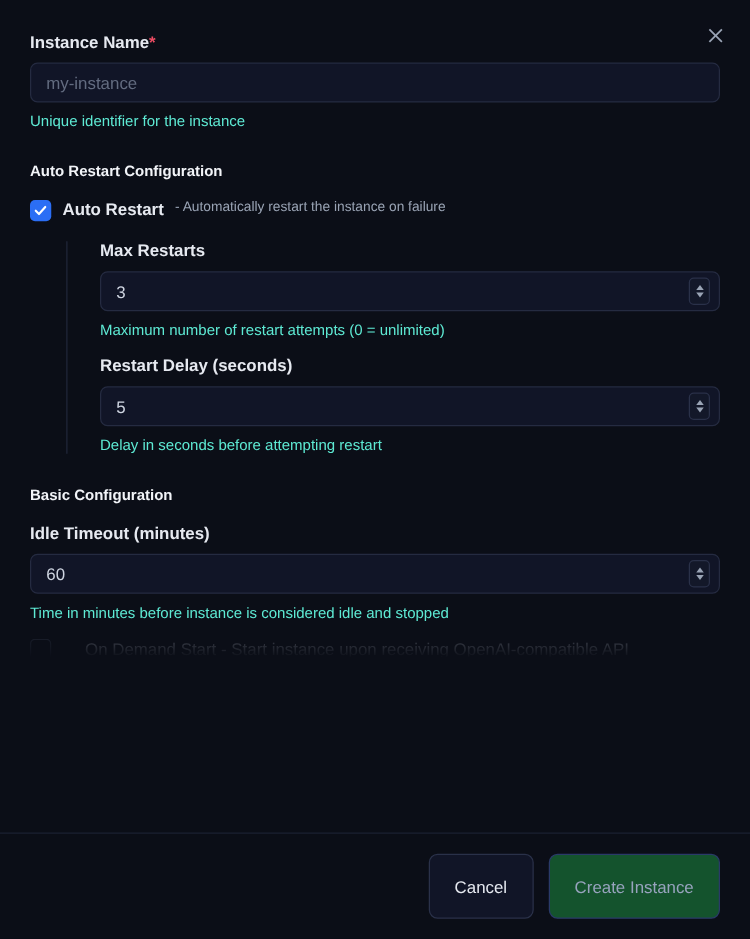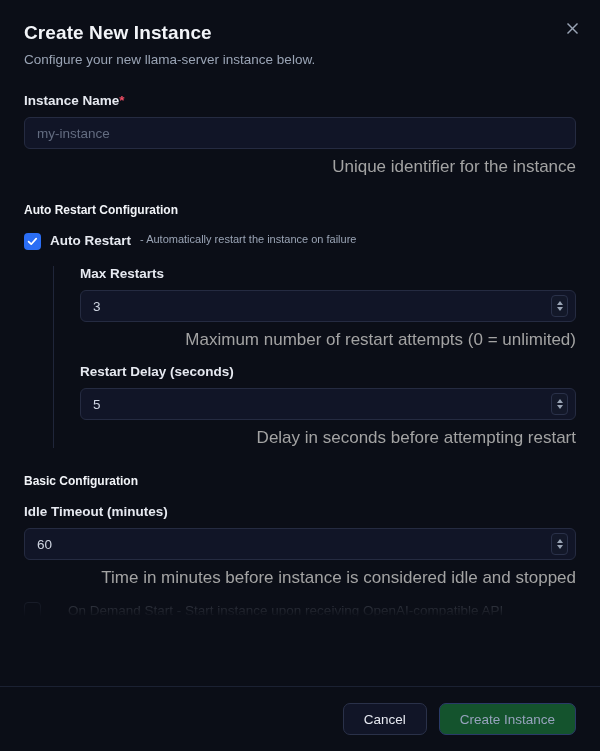--- a/index.html
+++ b/index.html
@@ -78,24 +78,23 @@
     border: 1px solid #252b41;
     border-radius: 6px;
     color: #cfd5e1;
     font-size: 13.5px;
     font-family: "Liberation Sans", sans-serif;
     padding: 0 12px;
     outline: none;
   }
   .input::placeholder { color: #636c80; }
   .hint {
-    font-size: 17px;
-    color: #a3a3a3;
+    font-size: 12px;
+    color: #5eead4;
     margin-top: 8px;
-    text-align: right;
   }
   .section-title {
     font-size: 12px;
     font-weight: bold;
     color: #f2f4f8;
     margin: 0 0 16px 0;
   }
   .checkbox-row {
     display: flex;
     gap: 9px;
@@ -175,21 +174,21 @@
   .footer {
     flex: 0 0 auto;
     border-top: 1px solid #1b2132;
     padding: 16px 24px;
     display: flex;
     justify-content: flex-end;
     gap: 12px;
     background: #0b0e17;
   }
   .btn {
-    height: 32px;
+    height: 52px;
     border-radius: 7px;
     font-size: 13.5px;
     font-family: "Liberation Sans", sans-serif;
     padding: 0 20px;
     cursor: pointer;
     border: 1px solid transparent;
   }
   .btn-cancel {
     background: #111527;
     border-color: #2a3149;
@@ -206,24 +205,20 @@
 
 <div class="dialog">
 
   <button class="close-btn">
     <svg width="13" height="13" viewBox="0 0 13 13">
       <line x1="1.5" y1="1.5" x2="11.5" y2="11.5" stroke="currentColor" stroke-width="1.4"></line>
       <line x1="11.5" y1="1.5" x2="1.5" y2="11.5" stroke="currentColor" stroke-width="1.4"></line>
     </svg>
   </button>
 
-  <div class="header">
-    <h1 class="title">Create New Instance</h1>
-    <p class="subtitle">Configure your new llama-server instance below.</p>
-  </div>
 
   <div class="body">
 
     <div class="section-gap"></div>
 
     <div>
       <div class="field-label">
         <span>Instance Name</span>
         <span class="req">*</span>
       </div>

